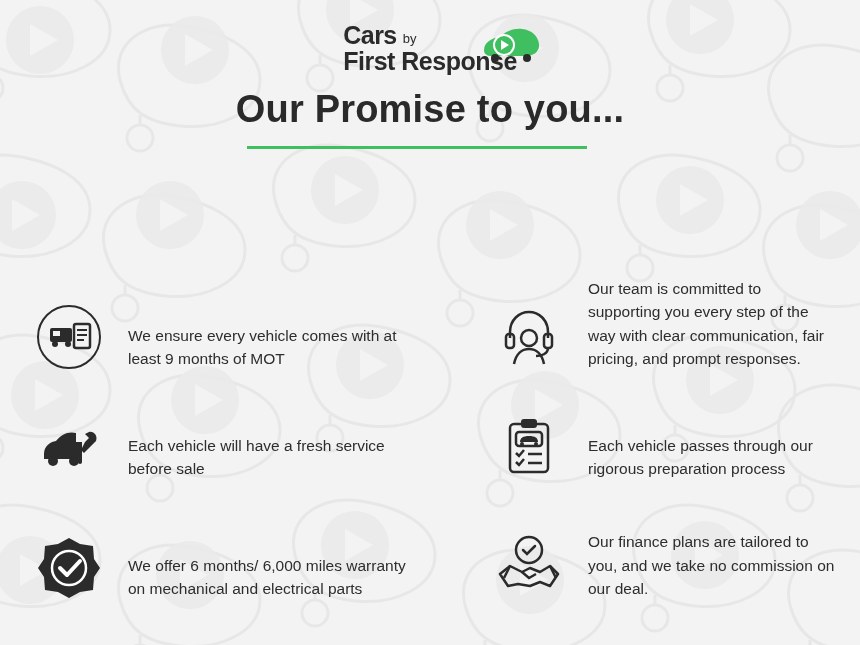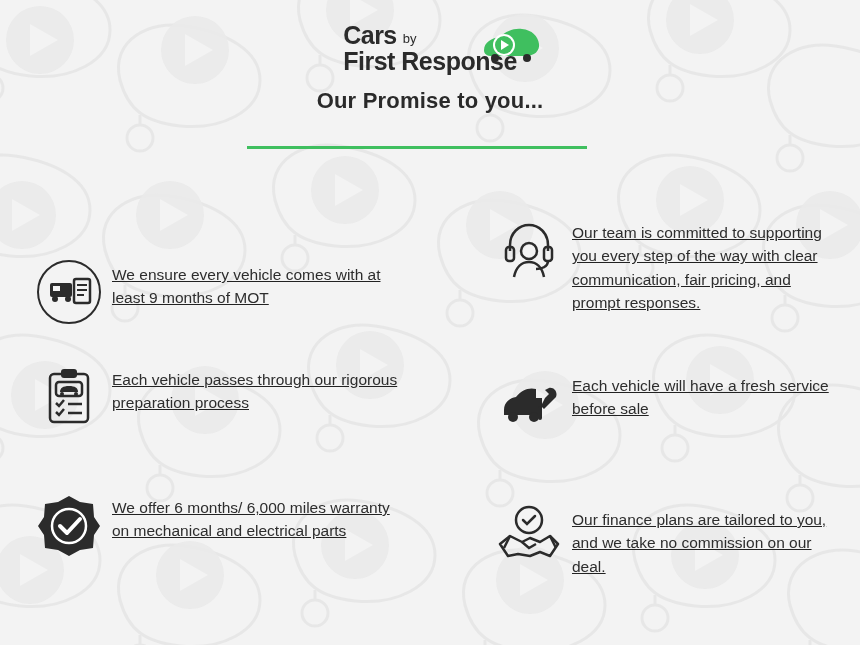--- a/index.html
+++ b/index.html
@@ -80,21 +80,21 @@
     height: 42px;
   }
 
   
   .title {
     position: absolute;
     top: 88px;
     left: 0;
     width: 860px;
     text-align: center;
-    font-size: 22px;
+    font-size: 38px;
     font-weight: bold;
     color: #2a2a2a;
     letter-spacing: 0.2px;
   }
   .title-underline {
     position: absolute;
     top: 146px;
     left: 247px;
     width: 340px;
     height: 3px;
@@ -107,23 +107,22 @@
     top: 235px;
     left: 36px;
     width: 800px;
     display: grid;
     grid-template-columns: 440px 340px;
     grid-template-rows: 135px 110px 120px;
     column-gap: 20px;
   }
   .item {
     display: flex;
-    align-items: flex-start;
-    gap: 10px;
-    text-decoration: underline;
+    align-items: flex-end;
+    gap: 26px;
   }
   .item-icon {
     flex: 0 0 auto;
     width: 66px;
     height: 66px;
     display: flex;
     align-items: center;
     justify-content: center;
   }
   .item-text {
@@ -261,52 +260,52 @@
           <rect x="10" y="30" width="8" height="14" rx="3" fill="none" stroke="#2b2b2b" stroke-width="2.5"></rect>
           <rect x="48" y="30" width="8" height="14" rx="3" fill="none" stroke="#2b2b2b" stroke-width="2.5"></rect>
           <path d="M52 44 C52 50, 45 52, 40 52" fill="none" stroke="#2b2b2b" stroke-width="2.5"></path>
           <circle cx="33" cy="34" r="8" fill="none" stroke="#2b2b2b" stroke-width="2.5"></circle>
           <path d="M18 60 C20 50, 26 45, 33 45 C40 45, 46 50, 48 60" fill="none" stroke="#2b2b2b" stroke-width="2.5"></path>
         </svg>
       </div>
       <div class="item-text">Our team is committed to supporting you every step of the way with clear communication, fair pricing, and prompt responses.</div>
     </div>
 
+    <div class="item r2c1">
+      <div class="item-icon">
+        <svg viewBox="0 0 66 66" width="66" height="66">
+          <path d="M8 40 C8 32, 14 28, 20 27 C25 20, 33 17, 40 19 L40 28 L46 28 L46 40 Z" fill="#2b2b2b"></path>
+          <rect x="8" y="40" width="38" height="5" fill="#2b2b2b"></rect>
+          <circle cx="17" cy="47" r="5" fill="#2b2b2b"></circle>
+          <circle cx="38" cy="47" r="5" fill="#2b2b2b"></circle>
+          <path d="M49 20 L53 24 L49 28 L45 36 L48 39 L56 31 L60 27 C62 22, 58 17, 53 18 Z" fill="#2b2b2b"></path>
+          <rect x="42" y="36" width="4" height="14" rx="2" fill="#2b2b2b"></rect>
+        </svg>
+      </div>
+      <div class="item-text">Each vehicle will have a fresh service before sale</div>
+    </div>
+
     <div class="item col-right r2c2">
       <div class="item-icon">
         <svg viewBox="0 0 66 66" width="66" height="66">
           <rect x="14" y="10" width="38" height="48" rx="4" fill="none" stroke="#2b2b2b" stroke-width="2.5"></rect>
           <rect x="25" y="5" width="16" height="9" rx="3" fill="#2b2b2b"></rect>
           <rect x="20" y="18" width="26" height="14" rx="3" fill="none" stroke="#2b2b2b" stroke-width="2.5"></rect>
           <path d="M24 28 C24 24, 27 22, 33 22 C39 22, 42 24, 42 28 Z" fill="#2b2b2b"></path>
           <circle cx="26" cy="30" r="2" fill="#2b2b2b"></circle>
           <circle cx="40" cy="30" r="2" fill="#2b2b2b"></circle>
           <path d="M20 39 l3 3 l5 -6" fill="none" stroke="#2b2b2b" stroke-width="2.5"></path>
           <line x1="32" y1="40" x2="46" y2="40" stroke="#2b2b2b" stroke-width="2.5"></line>
           <path d="M20 48 l3 3 l5 -6" fill="none" stroke="#2b2b2b" stroke-width="2.5"></path>
           <line x1="32" y1="49" x2="46" y2="49" stroke="#2b2b2b" stroke-width="2.5"></line>
         </svg>
       </div>
       <div class="item-text">Each vehicle passes through our rigorous preparation process</div>
     </div>
 
-    <div class="item r2c1">
-      <div class="item-icon">
-        <svg viewBox="0 0 66 66" width="66" height="66">
-          <path d="M8 40 C8 32, 14 28, 20 27 C25 20, 33 17, 40 19 L40 28 L46 28 L46 40 Z" fill="#2b2b2b"></path>
-          <rect x="8" y="40" width="38" height="5" fill="#2b2b2b"></rect>
-          <circle cx="17" cy="47" r="5" fill="#2b2b2b"></circle>
-          <circle cx="38" cy="47" r="5" fill="#2b2b2b"></circle>
-          <path d="M49 20 L53 24 L49 28 L45 36 L48 39 L56 31 L60 27 C62 22, 58 17, 53 18 Z" fill="#2b2b2b"></path>
-          <rect x="42" y="36" width="4" height="14" rx="2" fill="#2b2b2b"></rect>
-        </svg>
-      </div>
-      <div class="item-text">Each vehicle will have a fresh service before sale</div>
-    </div>
-
     <div class="item r3c1">
       <div class="item-icon">
         <svg viewBox="0 0 66 66" width="66" height="66">
           <path d="M33 4 L44 10 L57 12 L58 25 L64 34 L58 43 L57 56 L44 58 L33 64 L22 58 L9 56 L8 43 L2 34 L8 25 L9 12 L22 10 Z" fill="#2b2b2b"></path>
           <circle cx="33" cy="34" r="17" fill="none" stroke="#ffffff" stroke-width="2.5"></circle>
           <path d="M24 34 l7 7 l13 -14" fill="none" stroke="#ffffff" stroke-width="4" stroke-linecap="round" stroke-linejoin="round"></path>
         </svg>
       </div>
       <div class="item-text">We offer 6 months/ 6,000 miles warranty on mechanical and electrical parts</div>
     </div>

